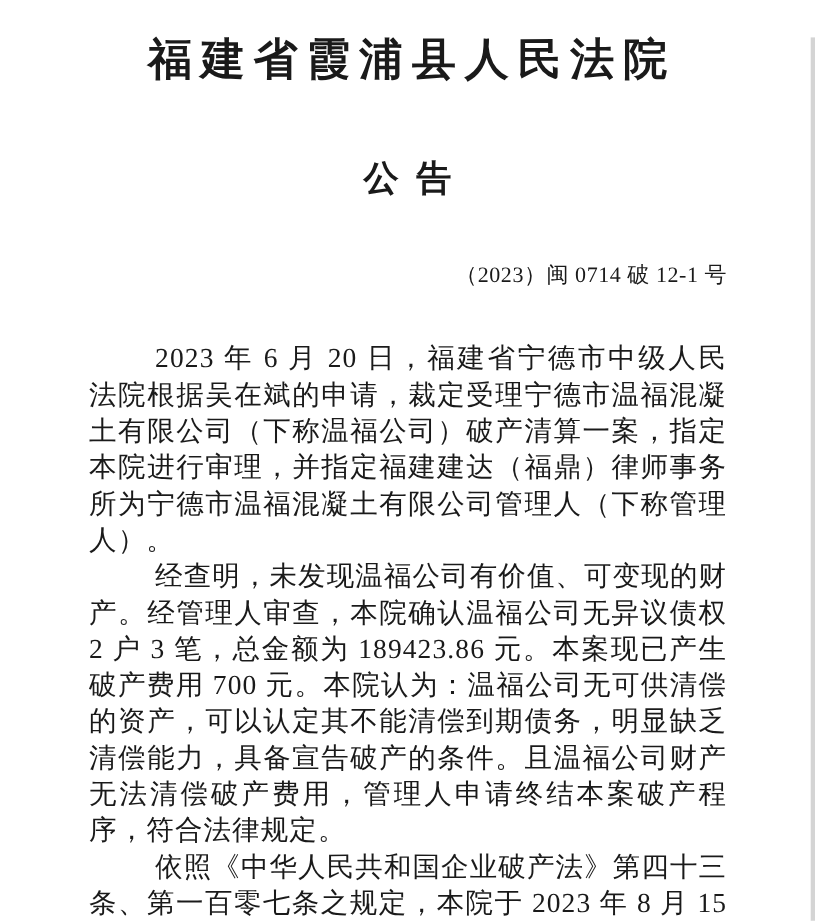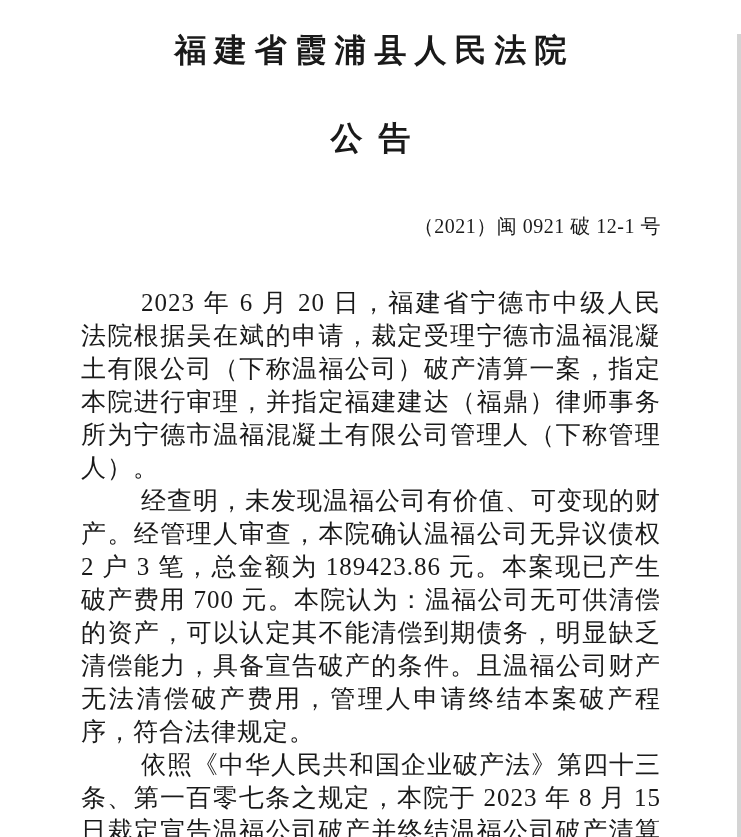--- a/index.html
+++ b/index.html
@@ -17,29 +17,29 @@
   }
   .page {
     width: 741px;
     height: 837px;
     position: relative;
     background: #ffffff;
   }
   .court-name {
     margin: 34px 0 0 0;
     text-align: center;
-    font-size: 32px;
+    font-size: 40px;
     line-height: 1;
     font-weight: bold;
     letter-spacing: 8px;
     text-indent: 8px;
     white-space: nowrap;
   }
   .doc-title {
-    margin: 56px 0 0 0;
+    margin: 72px 0 0 0;
     text-align: center;
     font-size: 32px;
     line-height: 1;
     font-weight: bold;
     letter-spacing: 16px;
     text-indent: 16px;
     white-space: nowrap;
   }
   .case-number {
     margin: 62px 80px 0 0;
@@ -73,21 +73,21 @@
 </style>
 </head>
 <body>
 
 <div class="page">
 
   <h1 class="court-name">福建省霞浦县人民法院</h1>
 
   <h2 class="doc-title">公告</h2>
 
-  <div class="case-number">（2021）闽 0921 破 12-1 号</div>
+  <div class="case-number">（2023）闽 0714 破 12-1 号</div>
 
   <div class="body-text">
     <p class="para">2023 年 6 月 20 日，福建省宁德市中级人民法院根据吴在斌的申请，裁定受理宁德市温福混凝土有限公司（下称温福公司）破产清算一案，指定本院进行审理，并指定福建建达（福鼎）律师事务所为宁德市温福混凝土有限公司管理人（下称管理人）。</p>
     <p class="para">经查明，未发现温福公司有价值、可变现的财产。经管理人审查，本院确认温福公司无异议债权 2 户 3 笔，总金额为 189423.86 元。本案现已产生破产费用 700 元。本院认为：温福公司无可供清偿的资产，可以认定其不能清偿到期债务，明显缺乏清偿能力，具备宣告破产的条件。且温福公司财产无法清偿破产费用，管理人申请终结本案破产程序，符合法律规定。</p>
     <p class="para">依照《中华人民共和国企业破产法》第四十三条、第一百零七条之规定，本院于 2023 年 8 月 15 日裁定宣告温福公司破产并终结温福公司破产清算程序。</p>
     <p class="para closing">下称管理人</p>
   </div>
 
   <div class="page-edge"></div>
 

